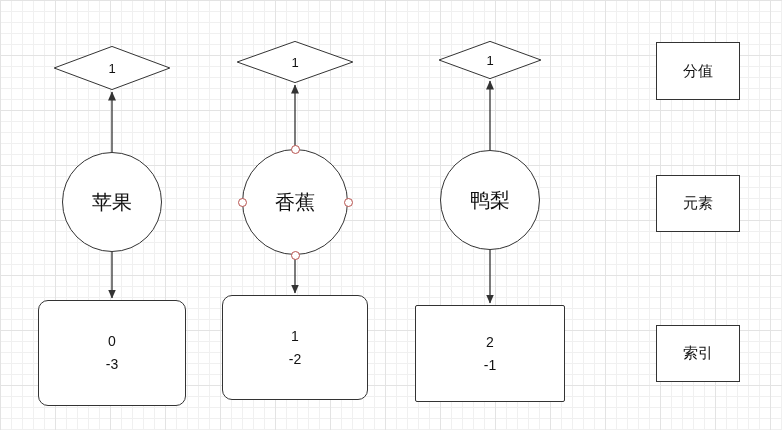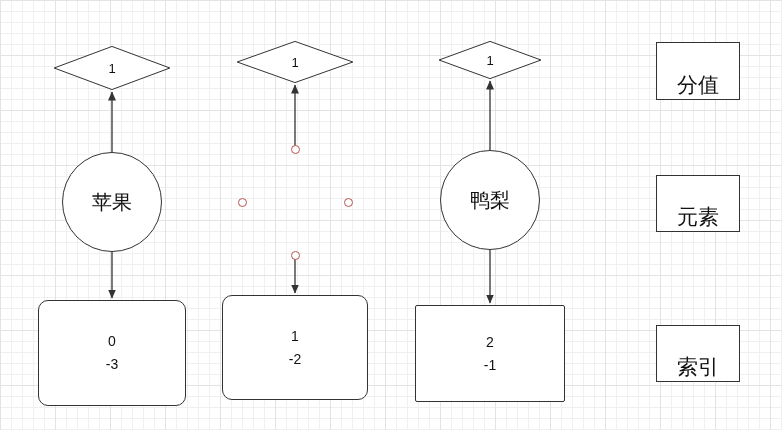--- a/index.html
+++ b/index.html
@@ -56,23 +56,23 @@
     width: 100%;
     height: 100%;
     display: block;
   }
   .diamond .label { position: relative; font-size: 13px; }
   .legend-box {
     position: absolute;
     border: 1px solid var(--stroke, #333);
     background: #fff;
     display: flex;
-    align-items: flex-end;
+    align-items: center;
     justify-content: center;
-    font-size: 21px;
+    font-size: 15px;
     z-index: 2;
   }
   .handle {
     position: absolute;
     width: 9px;
     height: 9px;
     border-radius: 50%;
     background: #fff;
     border: 1.5px solid var(--handle, #b85450);
     z-index: 3;
@@ -110,20 +110,23 @@
     <span>0</span>
     <span>-3</span>
   </div>
 
   <div class="node diamond" style="left:236px; top:41px; width:118px; height:42px;">
     <svg viewBox="0 0 100 100" preserveAspectRatio="none">
       <polygon points="50,1 99,50 50,99 1,50" fill="#ffffff" style="stroke:var(--stroke,#333)" vector-effect="non-scaling-stroke"></polygon>
     </svg>
     <span class="label">1</span>
   </div>
+  <div class="node circle" style="left:242px; top:149px; width:106px; height:106px;">
+    <span>香蕉</span>
+  </div>
   <div class="node rect" style="left:222px; top:295px; width:146px; height:105px;">
     <span>1</span>
     <span>-2</span>
   </div>
 
   <div class="handle" style="left:290.5px; top:144.5px;"></div>
   <div class="handle" style="left:290.5px; top:250.5px;"></div>
   <div class="handle" style="left:237.5px; top:197.5px;"></div>
   <div class="handle" style="left:343.5px; top:197.5px;"></div>
 

